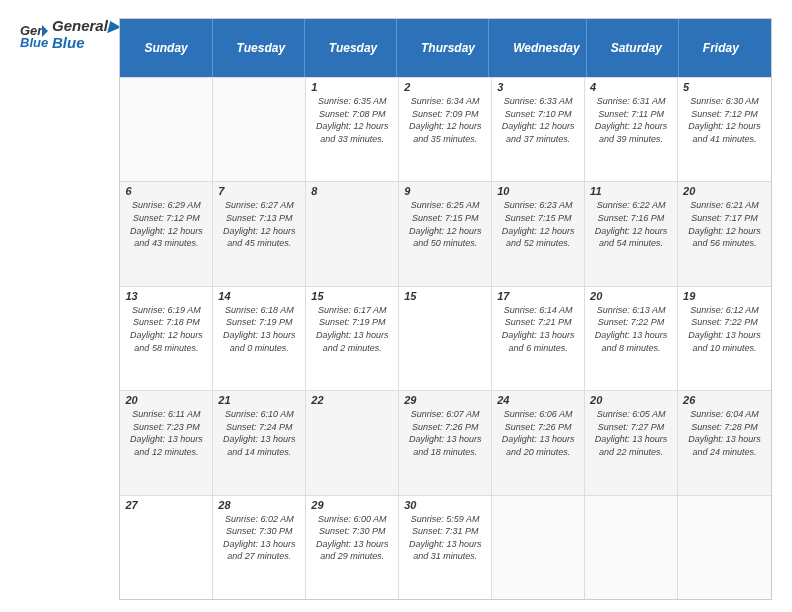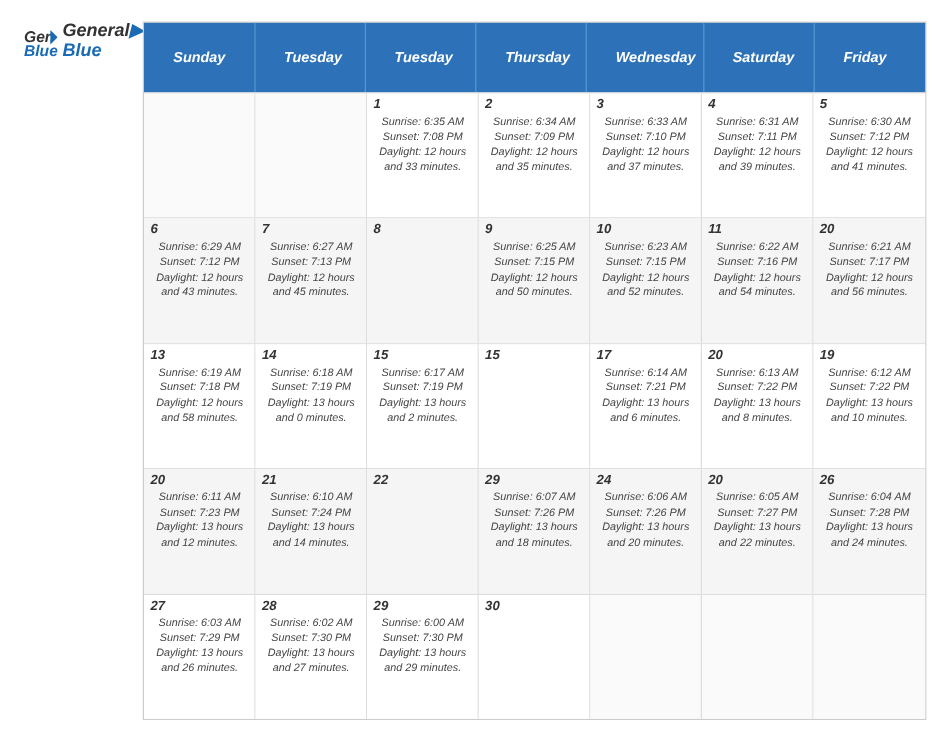--- a/index.html
+++ b/index.html
@@ -241,32 +241,32 @@
             <div class="day-info">Sunrise: 6:05 AM<br>Sunset: 7:27 PM<br>Daylight: 13 hours and 22 minutes.</div>
           </div>
           <div class="cal-cell alt-row">
             <div class="day-number">26</div>
             <div class="day-info">Sunrise: 6:04 AM<br>Sunset: 7:28 PM<br>Daylight: 13 hours and 24 minutes.</div>
           </div>
         </div>
         <div class="cal-week">
           <div class="cal-cell">
             <div class="day-number">27</div>
-            <div class="day-info">Sunrise: 6:03 AM<br>Sunset: 7:29 PM<br>Daylight: 13 hours and 26 minutes.</div>
           </div>
           <div class="cal-cell">
             <div class="day-number">28</div>
             <div class="day-info">Sunrise: 6:02 AM<br>Sunset: 7:30 PM<br>Daylight: 13 hours and 27 minutes.</div>
           </div>
           <div class="cal-cell">
             <div class="day-number">29</div>
             <div class="day-info">Sunrise: 6:00 AM<br>Sunset: 7:30 PM<br>Daylight: 13 hours and 29 minutes.</div>
           </div>
           <div class="cal-cell">
             <div class="day-number">30</div>
+            <div class="day-info">Sunrise: 5:59 AM<br>Sunset: 7:31 PM<br>Daylight: 13 hours and 31 minutes.</div>
           </div>
           <div class="cal-cell empty"></div>
           <div class="cal-cell empty"></div>
           <div class="cal-cell empty"></div>
         </div>
       </div>
   </div>
 </div>
 
 </body></html>

